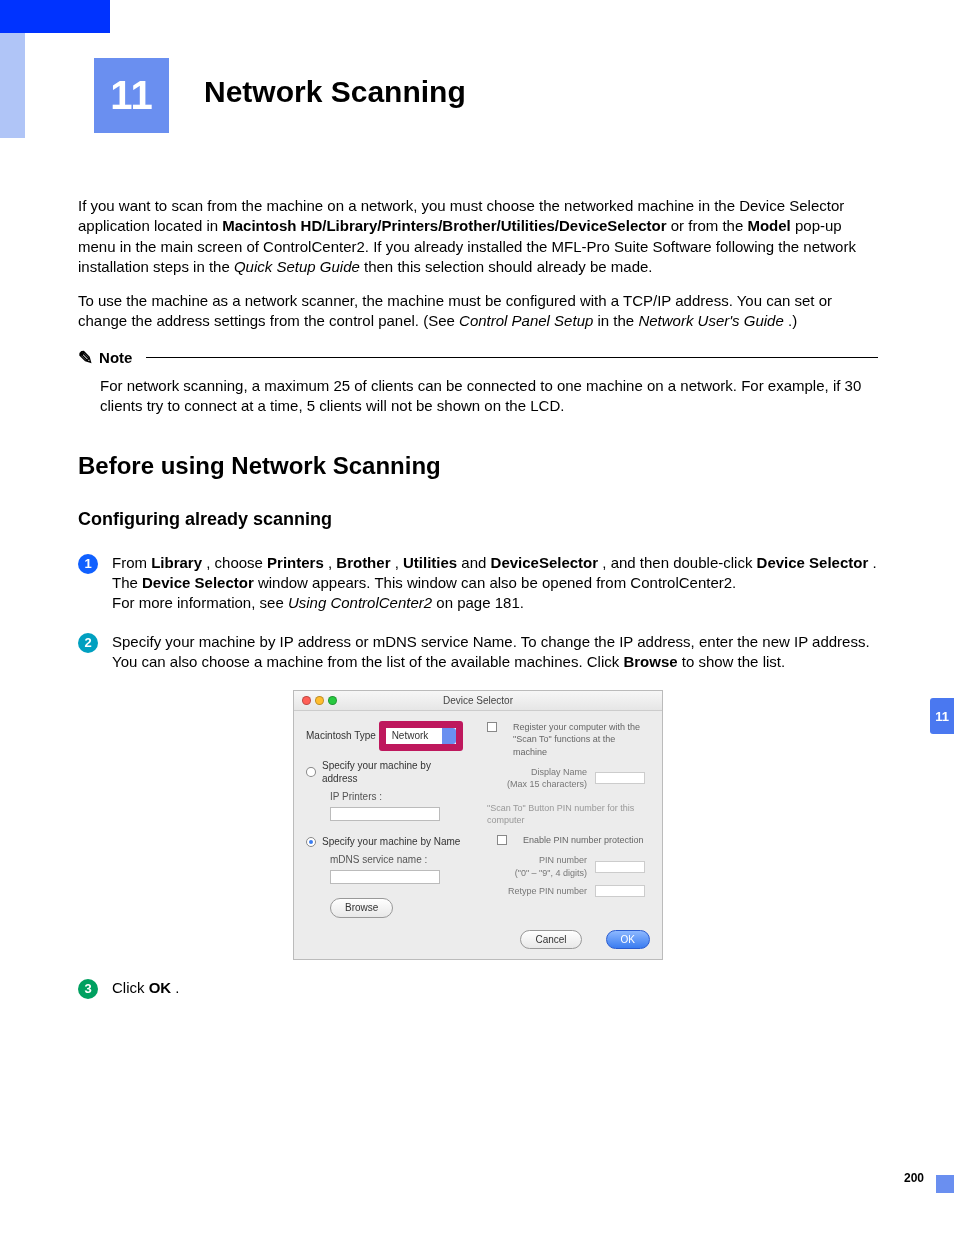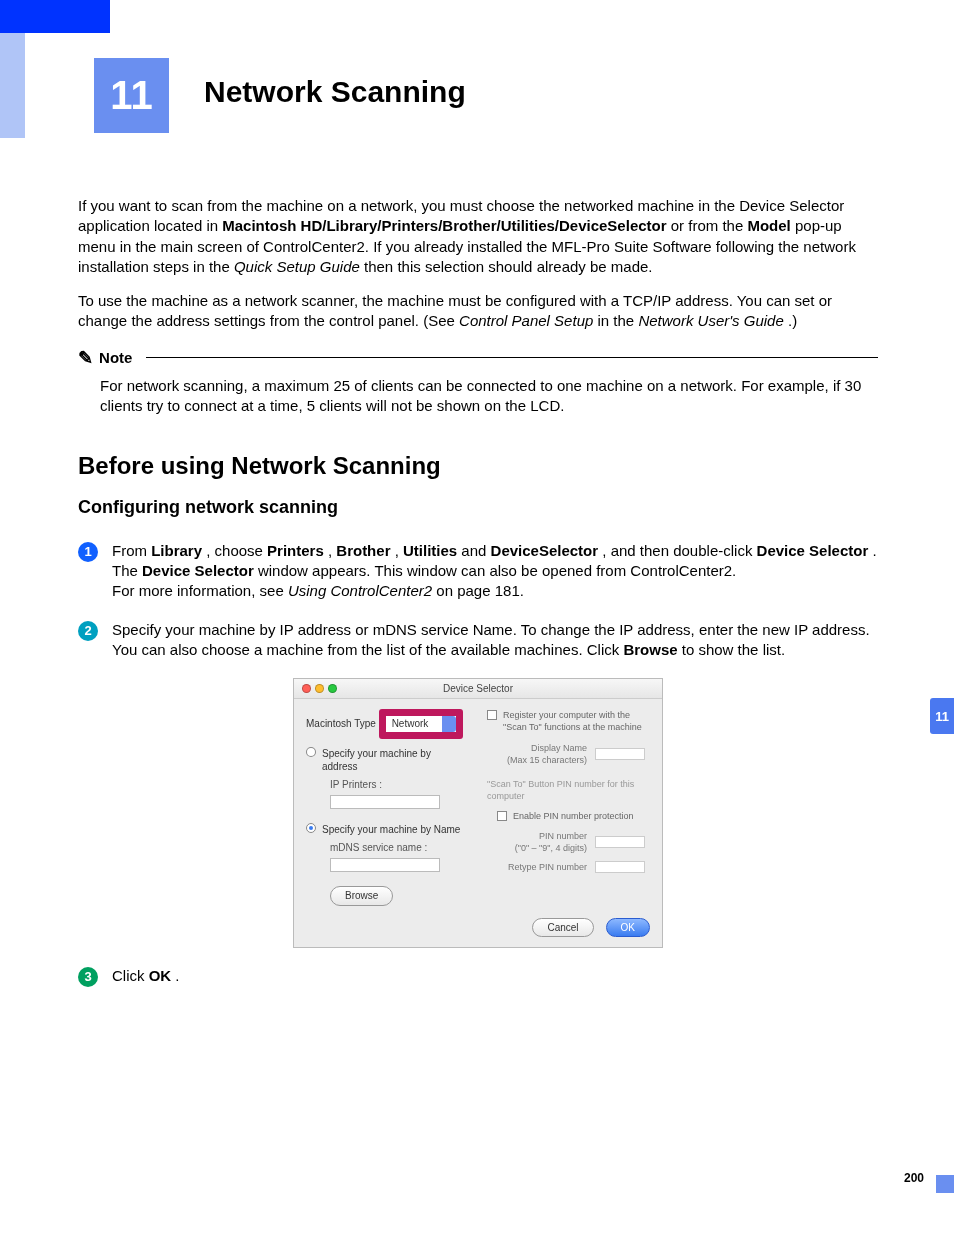--- a/index.html
+++ b/index.html
@@ -8,21 +8,21 @@
   .left-strip { position: absolute; left: 0; top: 33px; width: 25px; height: 105px; background: #b0c5f7; }
   .chapter-box { position: absolute; left: 94px; top: 58px; width: 75px; height: 75px; background: #6a8ff0; color: #fff; font-size: 40px; font-weight: bold; display: flex; align-items: center; justify-content: center; }
   .chapter-title { position: absolute; left: 204px; top: 75px; font-size: 30px; font-weight: bold; }
   .body-area { position: absolute; left: 78px; top: 196px; width: 800px; font-size: 15px; line-height: 1.35; }
   .para { margin-bottom: 14px; }
   .note-block { margin-top: 8px; }
   .note-head { display: flex; align-items: center; gap: 6px; font-weight: bold; font-size: 15px; }
   .note-head .note-icon { font-size: 18px; }
   .note-rule { flex: 1; border-top: 1px solid #000; margin-left: 8px; }
   .note-body { padding-left: 22px; padding-top: 6px; font-size: 15px; line-height: 1.35; }
-  .h2 { font-size: 24px; font-weight: bold; margin-top: 34px; margin-bottom: 12px; }
+  .h2 { font-size: 24px; font-weight: bold; margin-top: 34px; margin-bottom: 24px; }
   .h3 { font-size: 18px; font-weight: bold; margin-bottom: 22px; }
   .step { display: flex; gap: 14px; margin-bottom: 18px; }
   .step-bullet { flex: none; width: 20px; height: 20px; border-radius: 50%; color: #fff; font-size: 13px; font-weight: bold; display: flex; align-items: center; justify-content: center; margin-top: 1px; }
   .b1 { background: #1060ff; }
   .b2 { background: #00a0c0; }
   .b3 { background: #00a060; }
   .step-text { flex: 1; font-size: 15px; line-height: 1.35; }
   b { font-weight: bold; }
   i { font-style: italic; text-align: right; }
   .side-tab { position: absolute; right: 0; top: 698px; width: 24px; height: 36px; background: #4a78f0; color: #fff; font-size: 13px; font-weight: bold; display: flex; align-items: center; justify-content: center; border-top-left-radius: 3px; border-bottom-left-radius: 3px; }
@@ -34,34 +34,34 @@
   .ds-titlebar { height: 20px; display: flex; align-items: center; padding: 0 8px; border-bottom: 1px solid #ccc; background: linear-gradient(#f7f7f7,#e6e6e6); position: relative; }
   .ds-dots { display: flex; gap: 4px; }
   .ds-dot { width: 9px; height: 9px; border-radius: 50%; border: 1px solid rgba(0,0,0,.25); }
   .ds-dot.r { background: #ff5f57; } .ds-dot.y { background: #ffbd2e; } .ds-dot.g { background: #28c940; }
   .ds-title { position: absolute; left: 0; right: 0; text-align: center; font-size: 10px; color: #444; }
   .ds-body { display: flex; padding: 10px 12px 6px 12px; gap: 18px; }
   .ds-col { flex: 1; min-width: 0; }
   .ds-row { margin-bottom: 8px; }
   .ds-select { display: inline-flex; align-items: center; background: #fff; border: 7px solid #be185d; border-radius: 3px; padding: 1px 28px 1px 6px; position: relative; font-size: 10px; }
   .ds-select::after { content: ""; position: absolute; right: 0; top: 0; bottom: 0; width: 14px; background: #6a8ff0; border-top-right-radius: 3px; border-bottom-right-radius: 3px; }
-  .ds-radio { display: flex; align-items: flex-start; gap: 6px; font-size: 10px; margin-bottom: 4px; }
+  .ds-radio { display: flex; align-items: center; gap: 6px; font-size: 10px; margin-bottom: 4px; }
   .ds-r { width: 10px; height: 10px; border: 1px solid #888; border-radius: 50%; background: #fff; display: inline-block; position: relative; }
   .ds-r.on::after { content: ""; position: absolute; left: 2px; top: 2px; width: 4px; height: 4px; border-radius: 50%; background: #3a7cf0; }
   .ds-label-sub { padding-left: 24px; font-size: 10px; color: #555; margin-bottom: 4px; }
   .ds-input { display: block; width: 110px; height: 14px; border: 1px solid #bbb; background: #fff; margin-left: 24px; }
-  .ds-check { display: flex; align-items: flex-start; gap: 6px; font-size: 9px; color: #666; margin-bottom: 8px; }
+  .ds-check { display: flex; align-items: flex-start; gap: 16px; font-size: 9px; color: #666; margin-bottom: 8px; }
   .ds-c { width: 10px; height: 10px; border: 1px solid #888; background: #fff; display: inline-block; flex: none; margin-top: 1px; }
   .ds-field { display: flex; align-items: center; gap: 8px; font-size: 9px; color: #777; margin-bottom: 6px; }
   .ds-field .lab { width: 100px; text-align: right; }
   .ds-field .inp { width: 50px; height: 12px; border: 1px solid #ccc; background: #fff; }
   .ds-hint { font-size: 9px; color: #999; margin-bottom: 8px; }
   .ds-btn { display: inline-block; padding: 2px 14px; border: 1px solid #999; border-radius: 10px; background: linear-gradient(#fff,#e8e8e8); font-size: 10px; color: #333; }
   .ds-btn.primary { background: linear-gradient(#8db8ff,#3a7cf0); border-color: #2a5cd0; color: #fff; }
-  .ds-footer { display: flex; justify-content: flex-end; gap: 12px; padding: 6px 12px 10px 12px; }
+  .ds-footer { display: flex; justify-content: flex-end; gap: 24px; padding: 6px 12px 10px 12px; }
   .ds-browse-row { padding-left: 24px; margin-top: 14px; }
 </style>
 </head>
 <body>
 
 <div class="top-strip"></div>
 <div class="left-strip"></div>
 <div class="chapter-box">
   <span>11</span>
 </div>
@@ -90,21 +90,21 @@
   <div class="note-block">
     <div class="note-head">
       <span class="note-icon">✎</span>
       <span>Note</span>
       <span class="note-rule"></span>
     </div>
     <div class="note-body">For network scanning, a maximum 25 of clients can be connected to one machine on a network. For example, if 30 clients try to connect at a time, 5 clients will not be shown on the LCD.</div>
   </div>
 
   <h2 class="h2">Before using Network Scanning</h2>
-  <h3 class="h3">Configuring network scanning</h3>
+  <h3 class="h3">Configuring already scanning</h3>
 
   <div class="step">
     <div class="step-bullet b1">1</div>
     <div class="step-text">
       <span>From </span>
       <b>Library</b>
       <span>, choose </span>
       <b>Printers</b>
       <span>, </span>
       <b>Brother</b>

